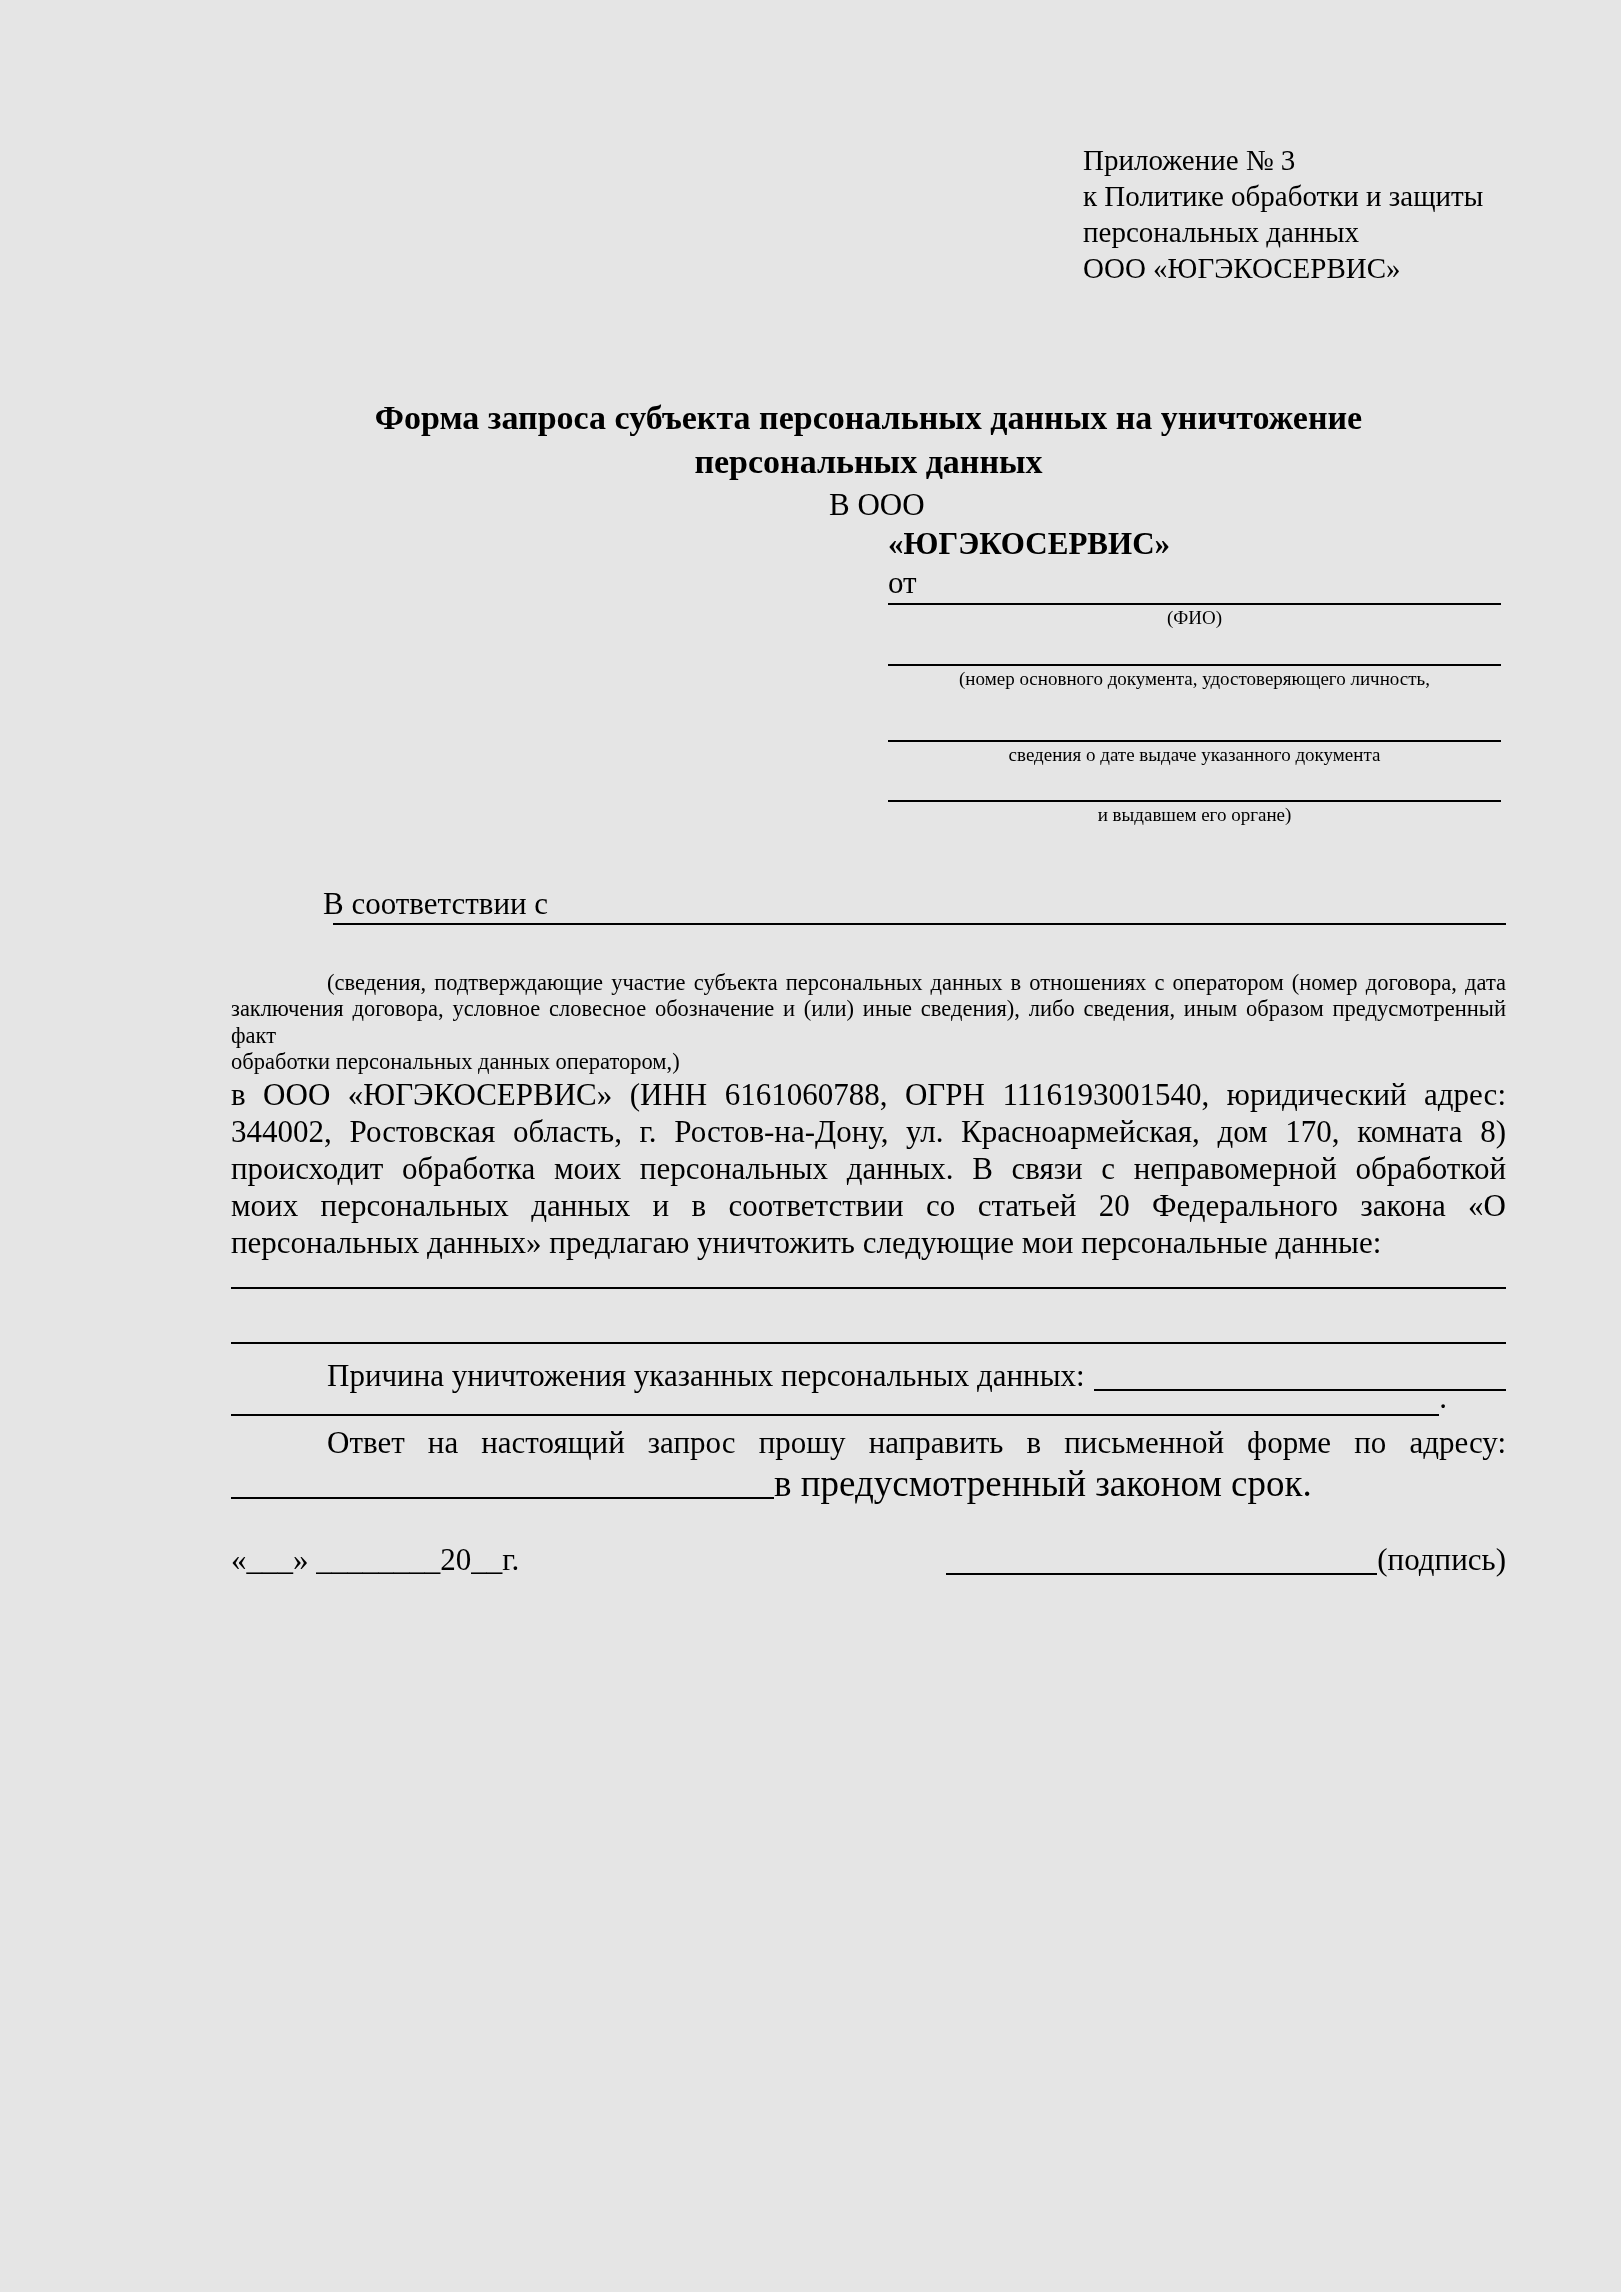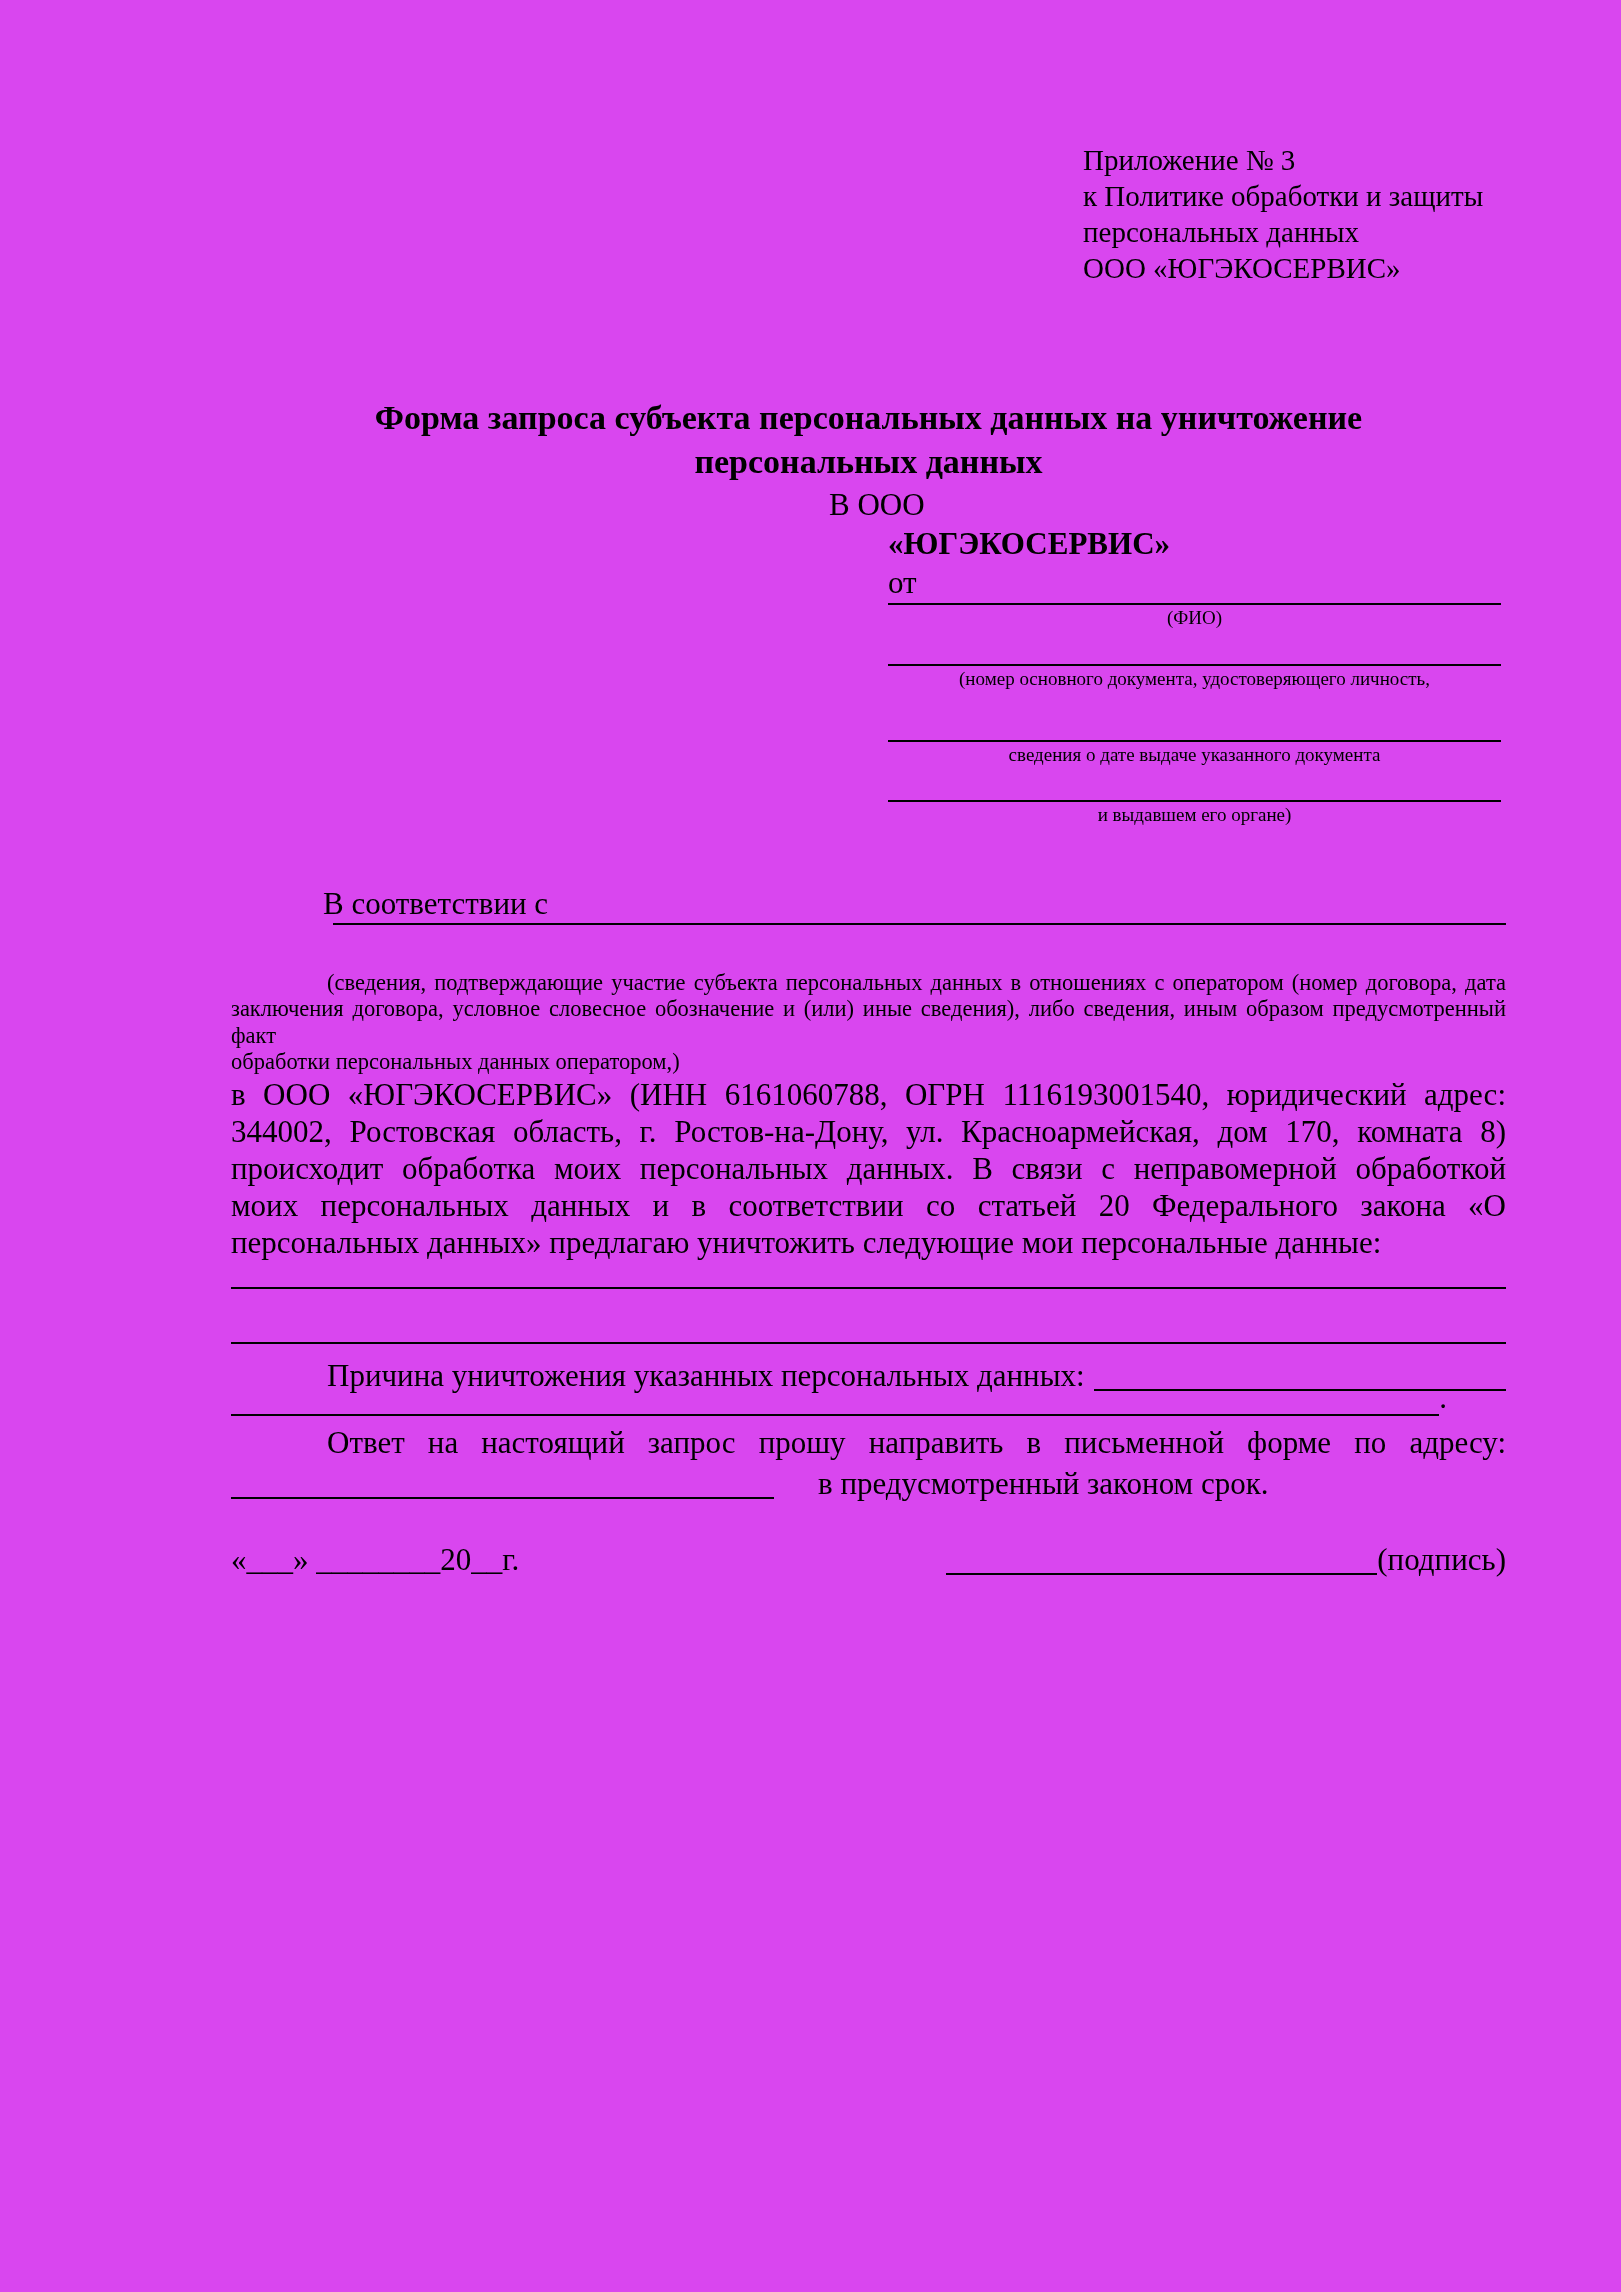--- a/index.html
+++ b/index.html
@@ -1,19 +1,19 @@
 <!DOCTYPE html>
 <html lang="ru"><head>
 <meta charset="utf-8">
 <style>
   html,body{margin:0;padding:0;background:#fff;}
   .page{
     position:relative;
     width:1621px;height:2293px;
-    background:#d946ef;color:#000000;
+    background:#e5e5e5;color:#000000;
     font-family:"Liberation Serif","DejaVu Serif",serif;
     padding:142px 115px 0 231px;
     box-sizing:border-box;
     overflow:hidden;
   }
   
   .annex{margin-left:852px;font-size:29px;line-height:36px;}
   
   .title{margin-top:110px;text-align:center;font-weight:700;font-size:34px;line-height:44px;}
   
@@ -41,21 +41,21 @@
   .blank1{height:28px;box-sizing:border-box;border-bottom:2.9px solid #000;}
   .blank2{height:55px;box-sizing:border-box;border-bottom:2.9px solid #000;}
   
   .reason{display:flex;padding:13.7px 0 0 96px;font-size:31px;line-height:37px;}
   .reason .fill{margin-bottom:3.9px;}
   
   .uline-period{display:flex;align-items:flex-end;font-size:31px;height:21.6px;padding-right:59px;}
   .fill2{flex:1 1 auto;border-bottom:2.9px solid #000;height:21.6px;box-sizing:border-box;}
   
   .reply1{margin-top:6px;font-size:31px;line-height:41px;padding-left:96px;}
-  .reply2{display:flex;font-size:31px;line-height:41px;gap:44px;}
+  .reply2{display:flex;font-size:37px;line-height:41px;}
   .address-blank{width:543px;margin-bottom:4.9px;}
   
   .footer{margin-top:35px;display:flex;justify-content:space-between;font-size:31px;line-height:41px;}
   .sig{display:flex;}
   .sig-line{width:431px;margin-bottom:4.9px;}
 </style>
 </head>
 <body>
 
 <div class="page">

